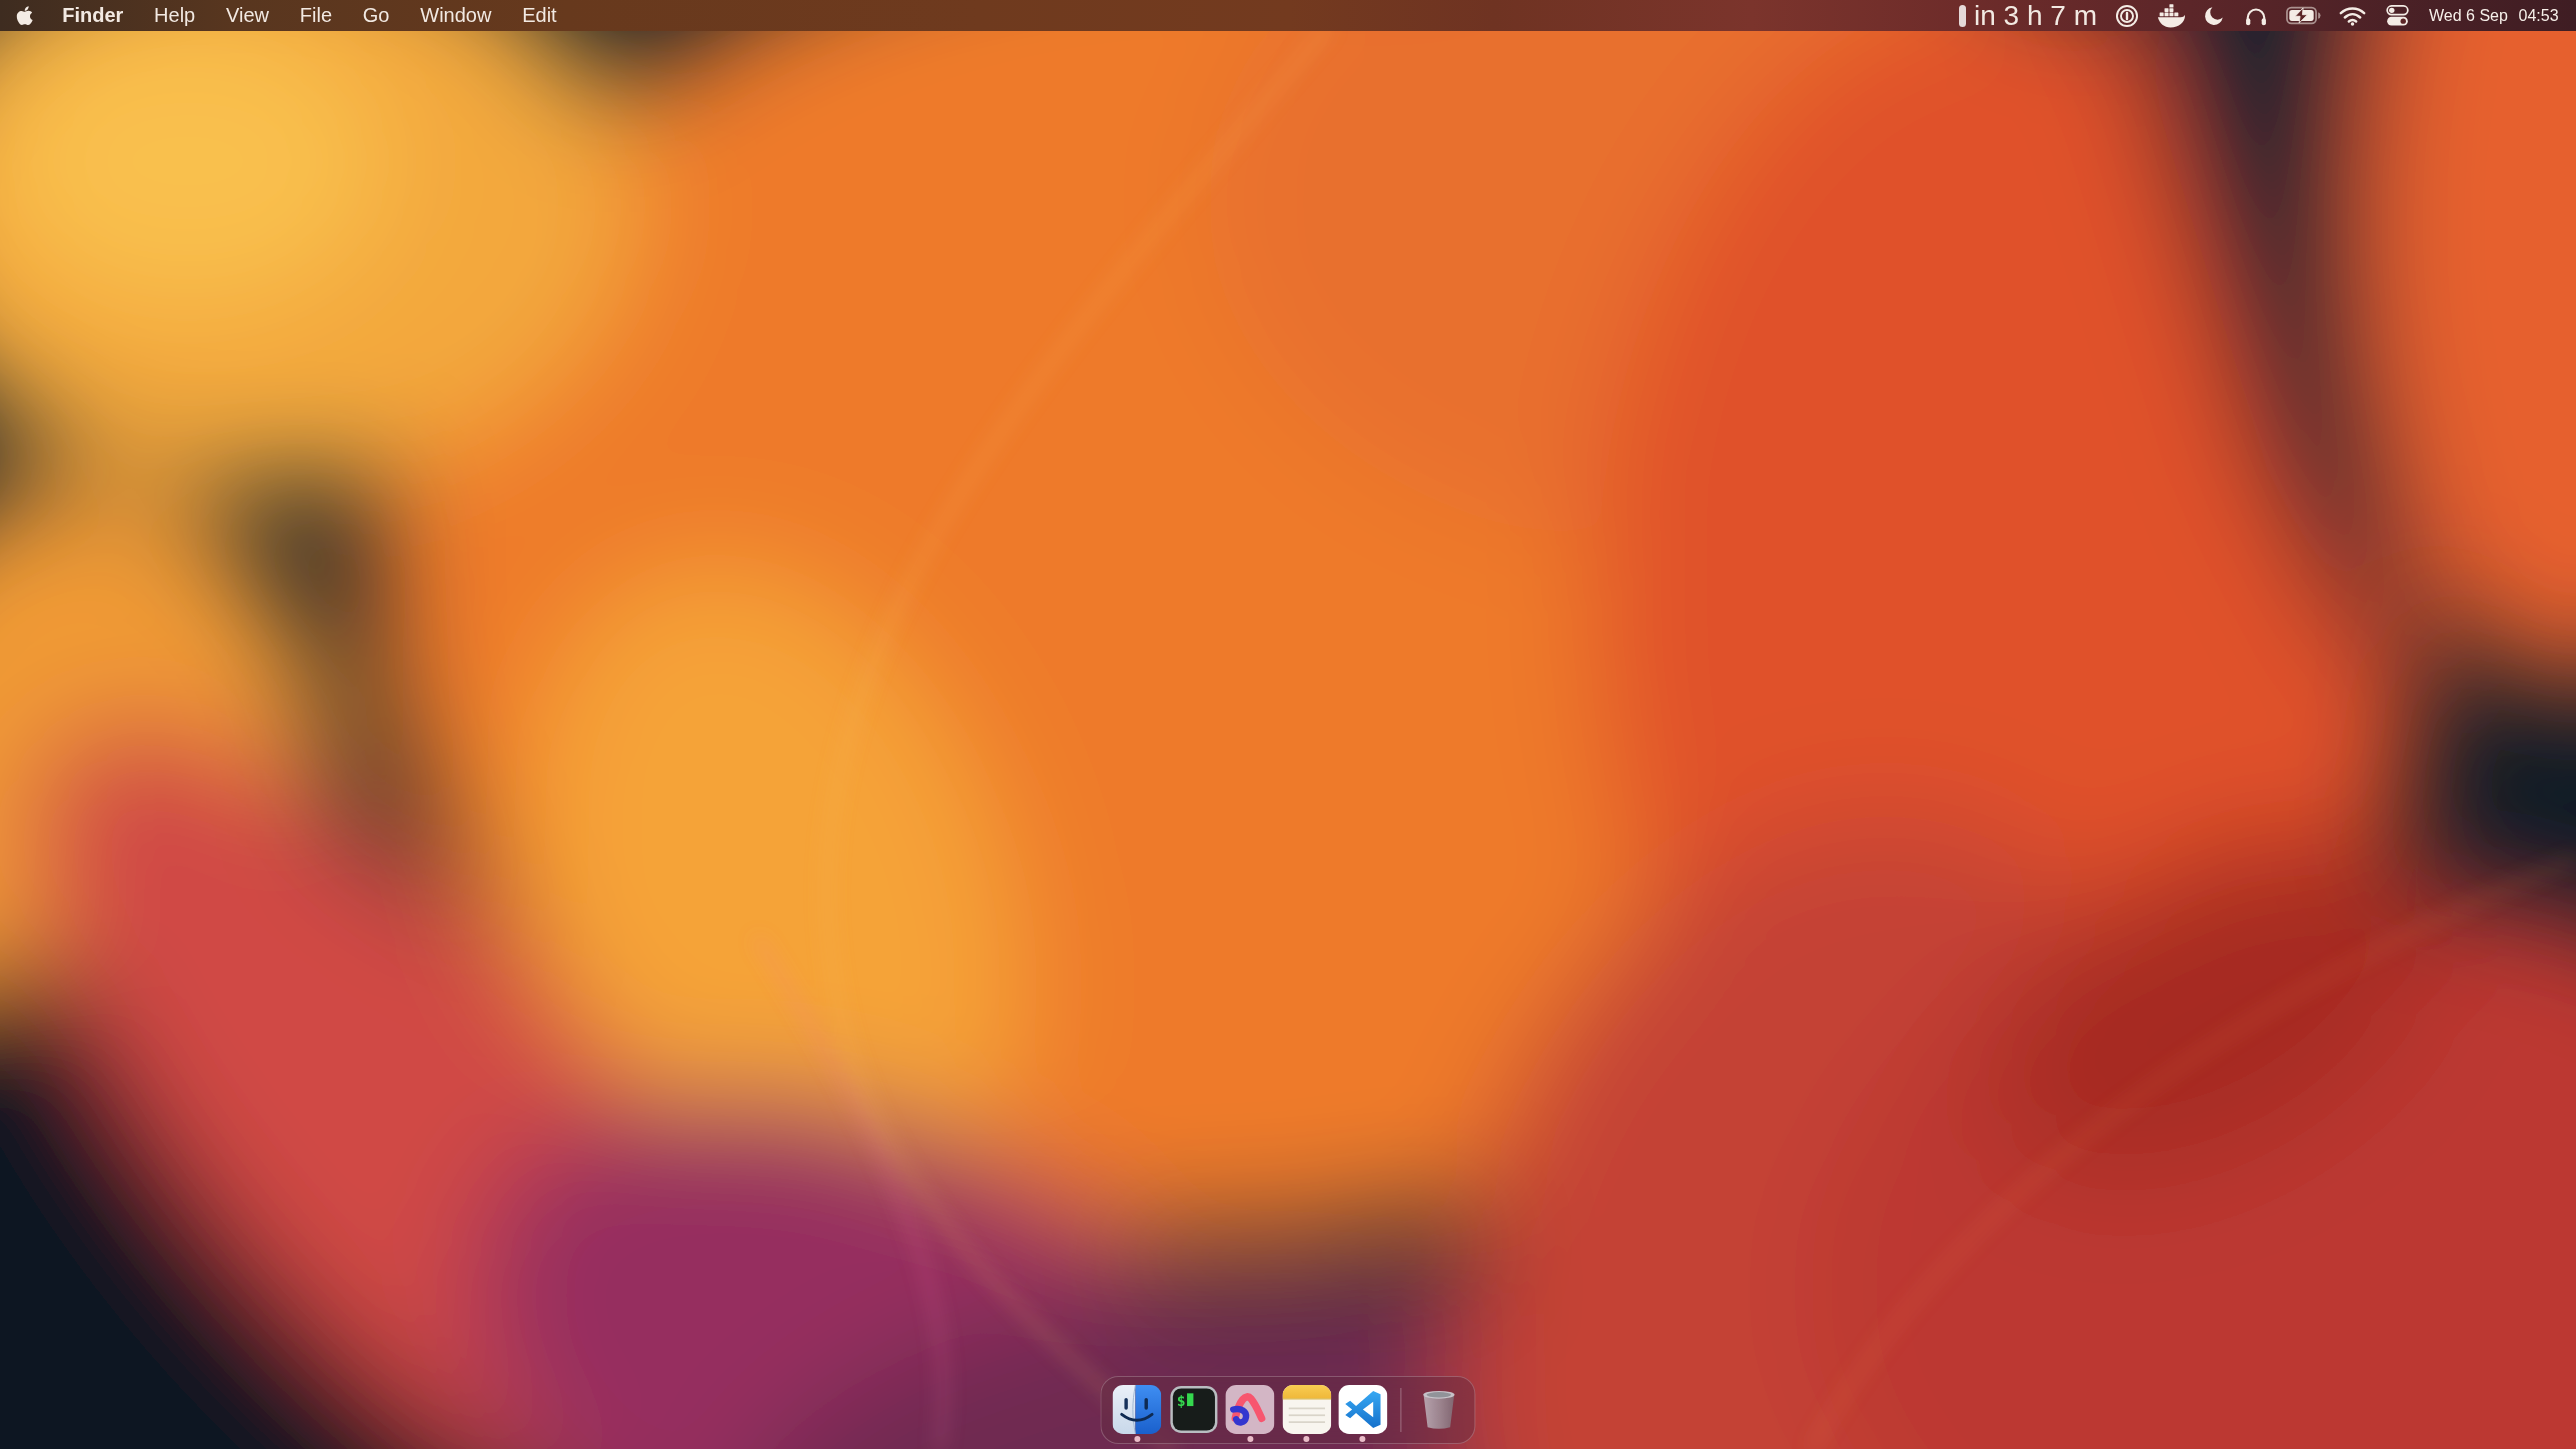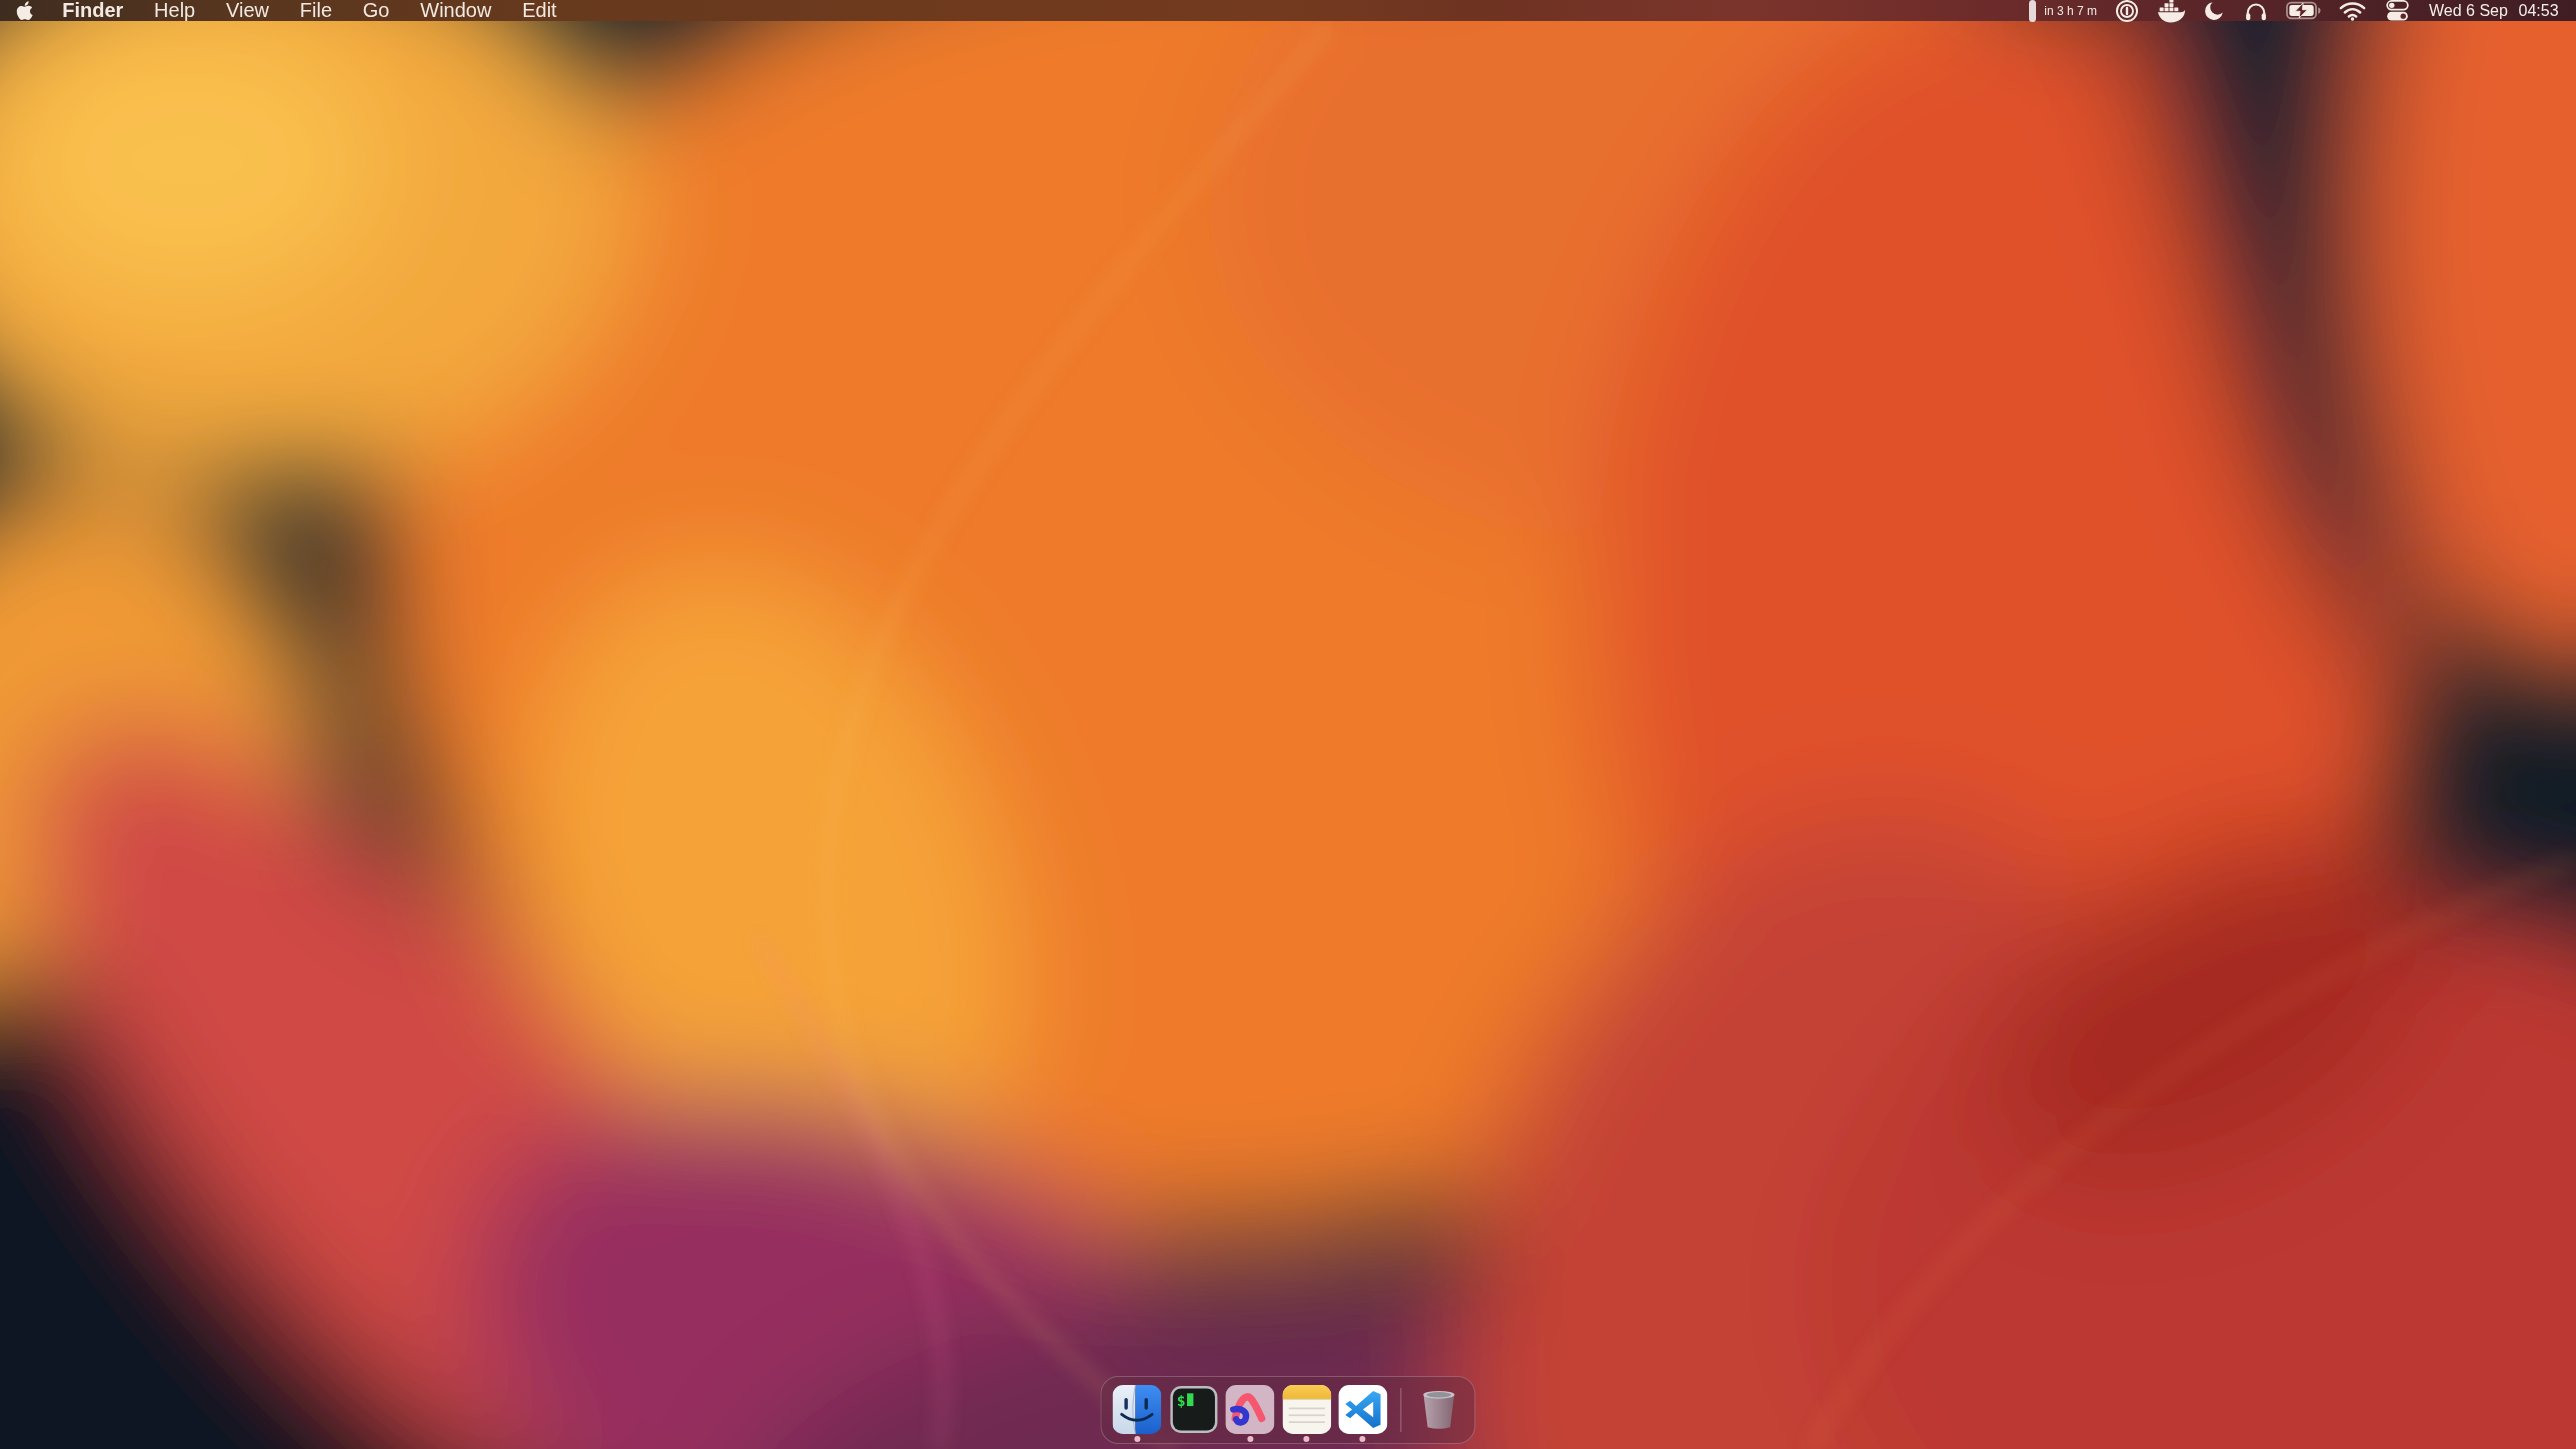--- a/index.html
+++ b/index.html
@@ -6,39 +6,39 @@
   html,body { width:2576px; height:1449px; overflow:hidden; background:#0d1b28;
               font-family:"Liberation Sans", sans-serif; }
   #desktop { position:relative; width:2576px; height:1449px; overflow:hidden; }
 
   
   #wallpaper { position:absolute; inset:0; }
   #wallpaper svg { display:block; width:100%; height:100%; }
 
   
   #menubar {
-    position:absolute; top:0; left:0; width:100%; height:21px;
+    position:absolute; top:0; left:0; width:100%; height:31px;
     display:flex; align-items:flex-end; justify-content:space-between;
     padding:0 17.4px 0 16px;
     background:linear-gradient(to right,
       #3e2c20 0%, #58361f 9%, #67391d 22%, #6f3a1e 38%, #733a1f 50%,
       #6f3322 58%, #7b342c 68%, #6e2c2a 76%, #5c2629 85%, #4b2126 93%, #3f1d23 100%);
     color:#f2e9e2; font-size:20px;
   }
   .mb-left, .mb-right { display:flex; align-items:center; height:100%; }
   .mb-item { padding:0 15.4px; display:flex; align-items:center; height:100%; cursor:default; }
   .mb-item.app { font-weight:bold; }
   .mb-apple { padding:0 13.4px 0 0; display:flex; align-items:center; }
   .mb-apple svg { width:17.4px; height:21.5px; fill:#f4ece5; }
   .mb-right { gap:18px; }
   .st-ic { display:flex; align-items:center; }
   .st-ic svg { display:block; }
   .timer-wrap { display:flex; align-items:center; gap:8px; }
   .timer-pill { width:7.4px; height:22px; border-radius:3.7px; background:rgba(255,255,255,.82); }
-  .timer-text { font-size:12px; color:#f2e9e2; }
+  .timer-text { font-size:28px; color:#f2e9e2; }
   .clock { display:flex; gap:10.7px; font-size:16px; color:#f6efe9; }
 
   
   #dock {
     position:absolute; bottom:5.4px; left:50%; transform:translateX(-50%);
     height:68px; display:flex; align-items:center; gap:7.4px;
     padding:0 11.4px; border-radius:18px;
     background:rgba(96,42,62,.40);
     border:1.3px solid rgba(255,255,255,.22);
     backdrop-filter:blur(19px);

